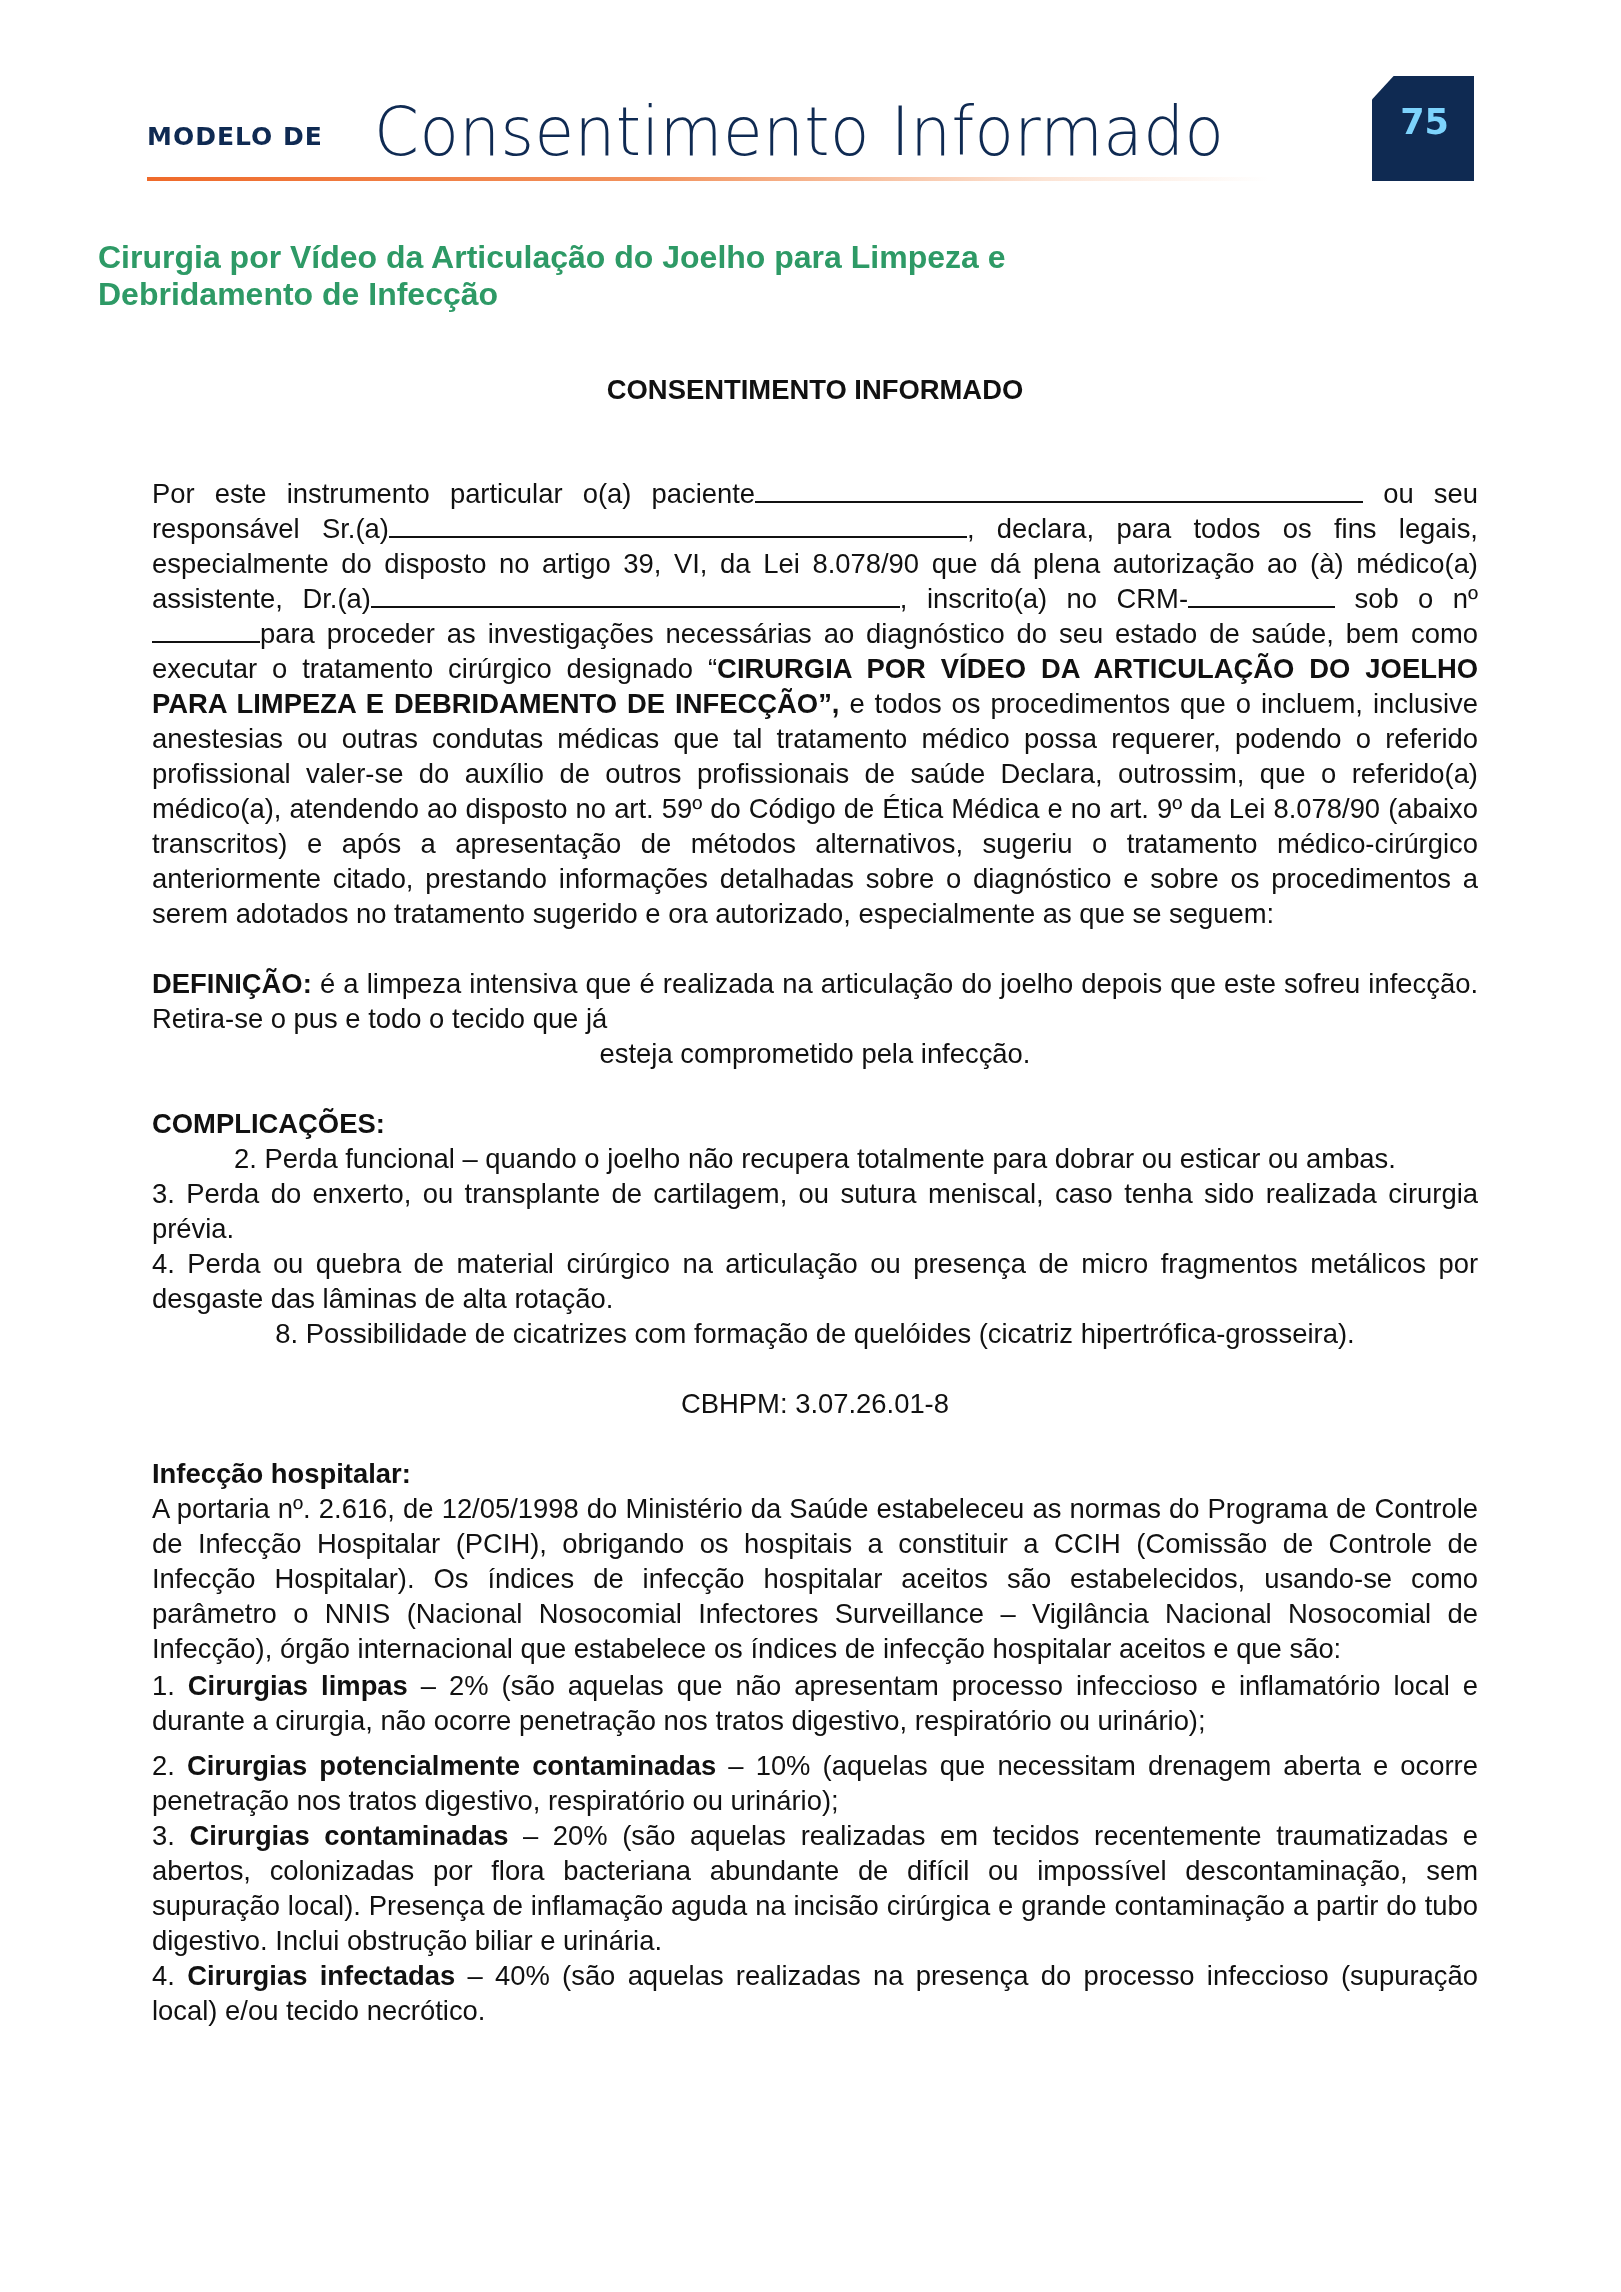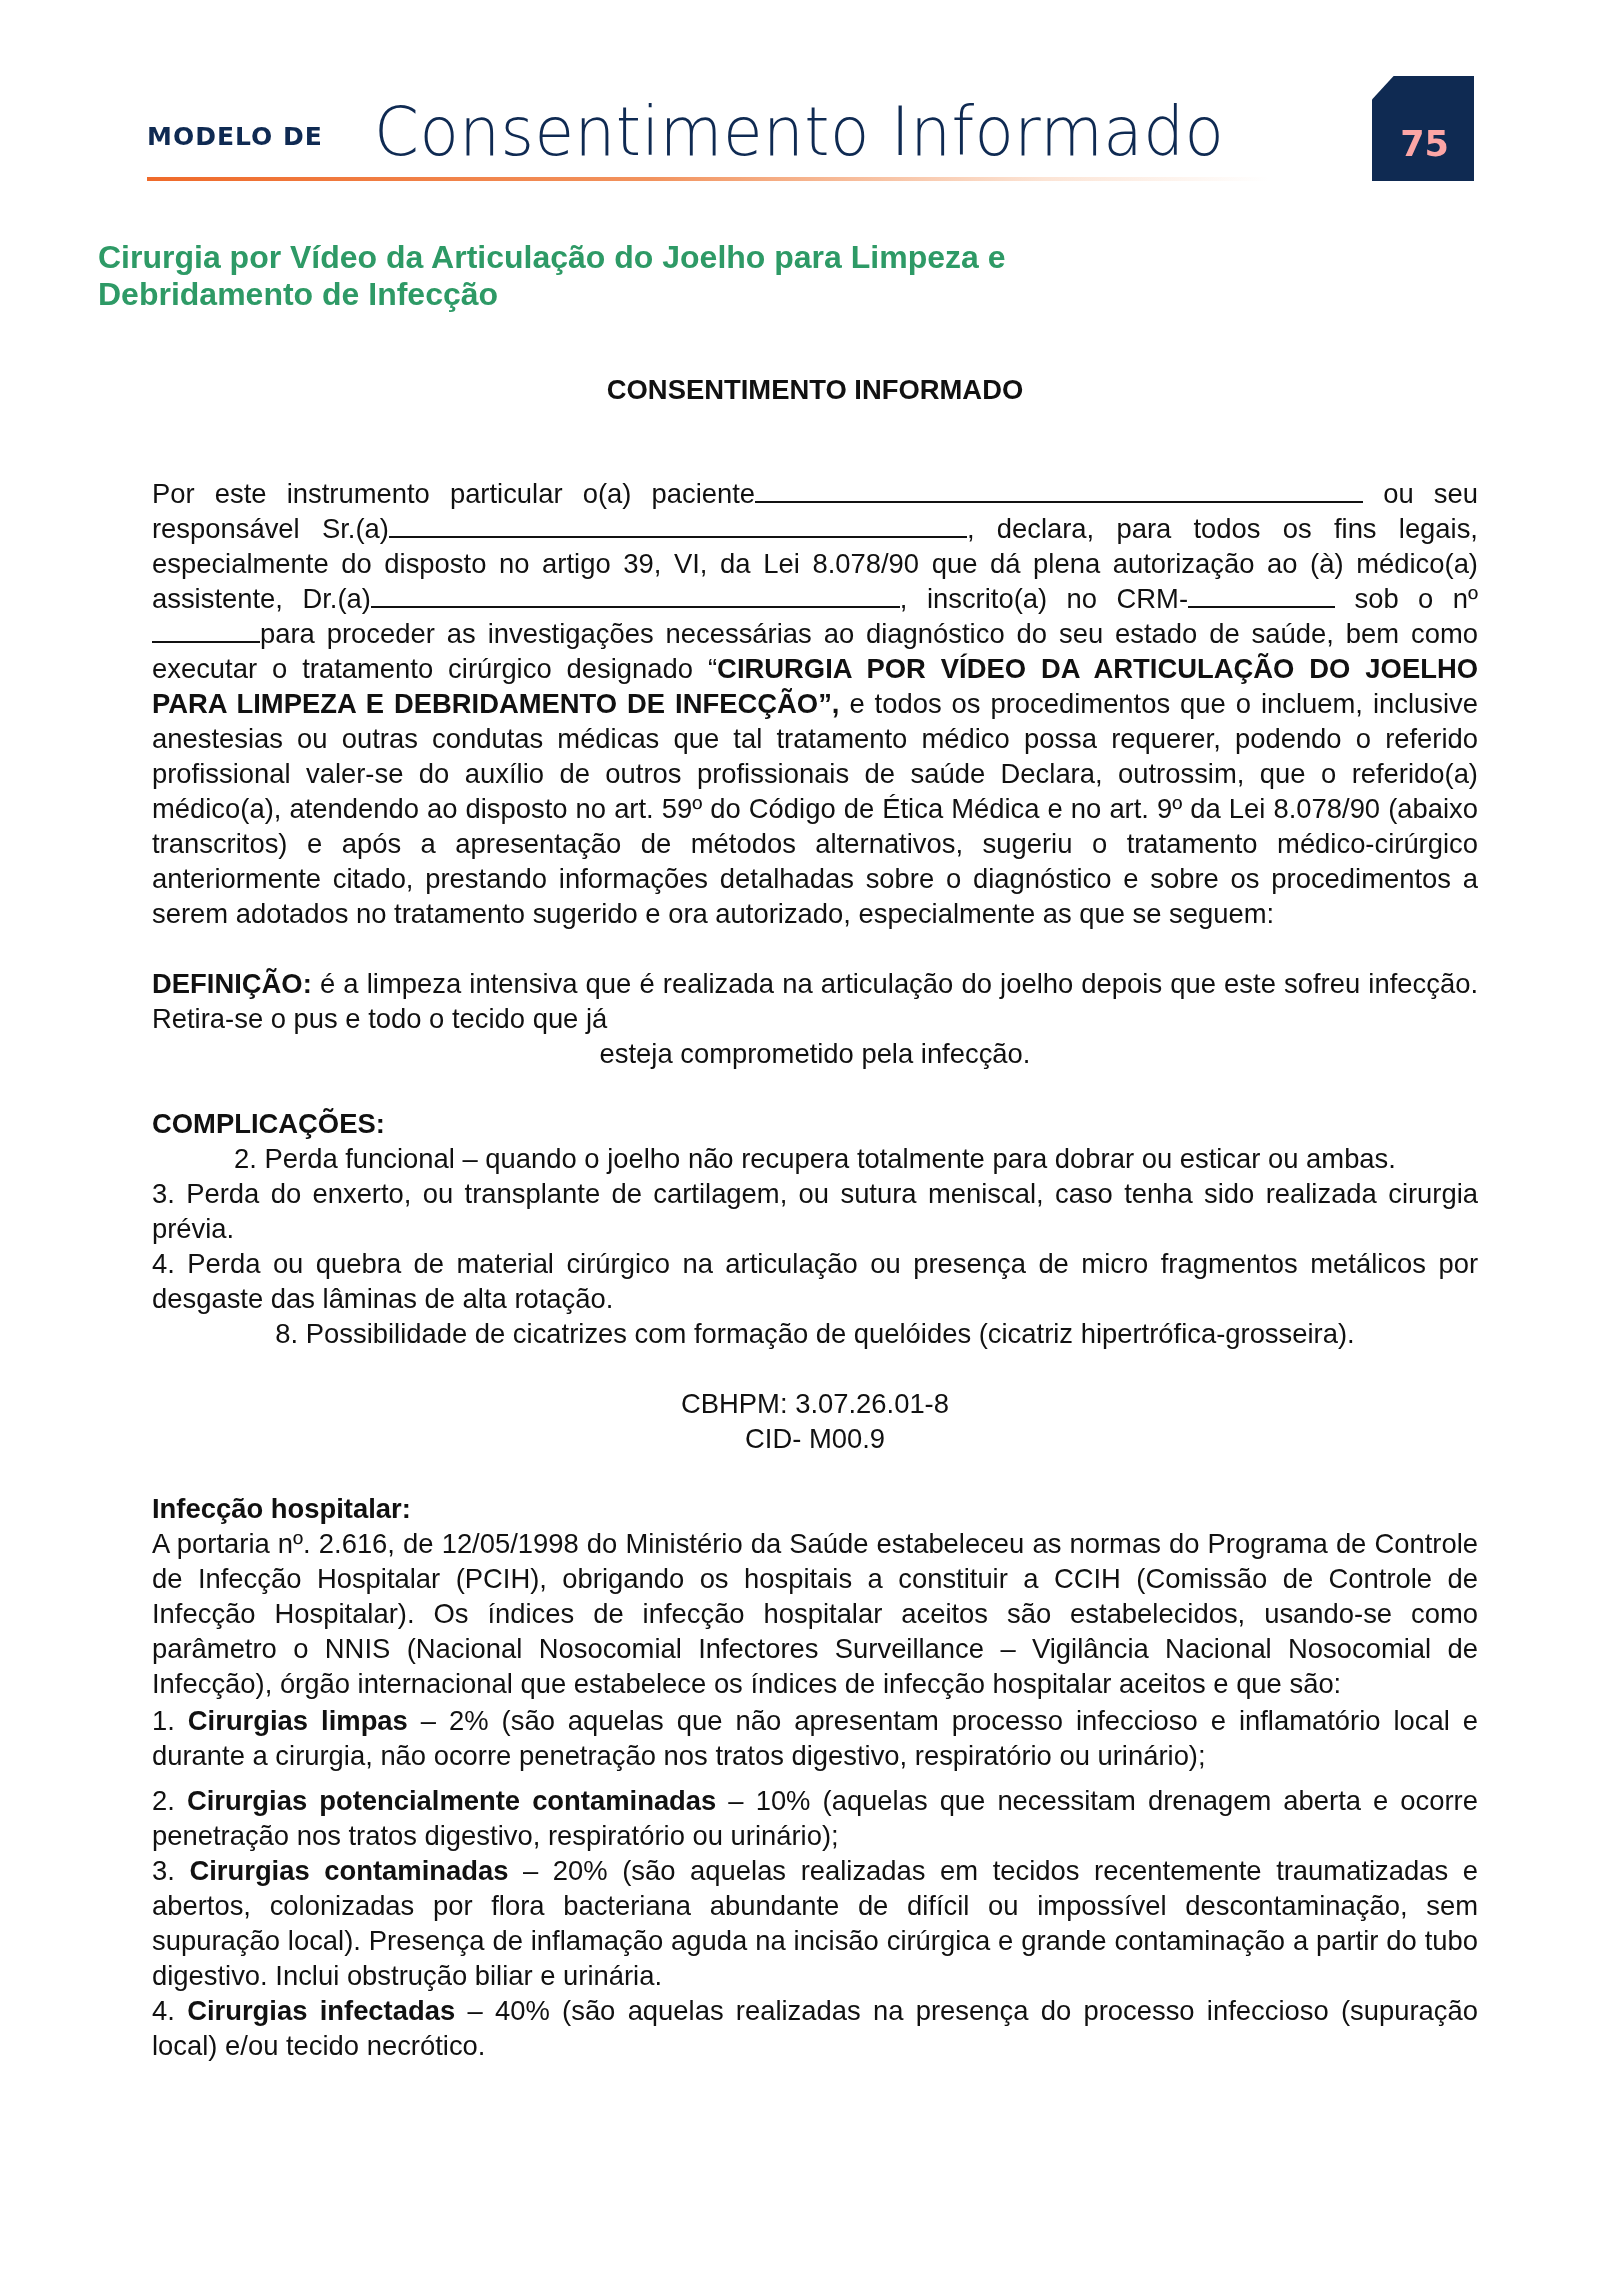--- a/index.html
+++ b/index.html
@@ -6,21 +6,21 @@
   body { width:1621px; height:2293px; position:relative; overflow:hidden;
          font-family:"Liberation Sans", sans-serif; color:#111; }
   .header-small { position:absolute; left:147px; top:122px; font-family:"DejaVu Sans", sans-serif;
          font-weight:bold; font-size:25px; letter-spacing:1px; color:#0f2a52; }
   .header-big { position:absolute; left:374px; top:93px; font-family:"DejaVu Sans", sans-serif;
          font-weight:200; font-size:67px; color:#0f2a52; letter-spacing:0.5px; transform:scaleX(0.96); transform-origin:left; }
   .header-line { position:absolute; left:147px; top:177px; width:1122px; height:3.9px;
          background:linear-gradient(to right, #ef6a2a 0%, #f2935e 45%, rgba(250,210,185,0.6) 80%, rgba(255,255,255,0) 100%); }
   .page-box { position:absolute; left:1372px; top:76px; width:102px; height:105px; background:#0f2a52;
          clip-path:polygon(21.6px 0, 102px 0, 102px 105px, 0 105px, 0 23.5px); }
-  .page-num { position:absolute; left:0; width:105px; top:48px; text-align:center; color:#fca5a5;
+  .page-num { position:absolute; left:0; width:105px; top:26px; text-align:center; color:#7dd3fc;
          font-family:"DejaVu Sans", sans-serif; font-weight:bold; font-size:35px; }
   .doc-title { position:absolute; left:98px; top:239px; width:1078px; color:#2e9a66; font-weight:bold;
          font-size:32px; line-height:37px; }
   .section-heading { position:absolute; left:152px; width:1326px; top:374px; text-align:center;
          font-weight:bold; font-size:27.4px; }
   .body { position:absolute; left:152px; width:1326px; top:476px; font-size:27.4px; line-height:35px; text-align:justify; }
   .body p { margin:0; }
   .gap { height:35px; }
   .gap-s { height:9.8px; }
   .blank { display:inline-block; border-bottom:2px solid #111; height:23.5px; vertical-align:baseline; }
@@ -62,21 +62,20 @@
 
   <p><b>COMPLICAÇÕES:</b></p>
   <p class="nojust">2. Perda funcional – quando o joelho não recupera totalmente para dobrar ou esticar ou ambas.</p>
   <p>3. Perda do enxerto, ou transplante de cartilagem, ou sutura meniscal, caso tenha sido realizada cirurgia prévia.</p>
   <p>4. Perda ou quebra de material cirúrgico na articulação ou presença de micro fragmentos metálicos por desgaste das lâminas de alta rotação.</p>
   <p class="nojust">8. Possibilidade de cicatrizes com formação de quelóides (cicatriz hipertrófica-grosseira).</p>
 
   <div class="gap"></div>
 
   <p class="nojust">CBHPM: 3.07.26.01-8</p>
-  <p class="nojust">CID- M00.9</p>
 
   <div class="gap"></div>
 
   <p><b>Infecção hospitalar:</b></p>
   <p>A portaria nº. 2.616, de 12/05/1998 do Ministério da Saúde estabeleceu as normas do Programa de Controle de Infecção Hospitalar (PCIH), obrigando os hospitais a constituir a CCIH (Comissão de Controle de Infecção Hospitalar). Os índices de infecção hospitalar aceitos são estabelecidos, usando-se como parâmetro o NNIS (Nacional Nosocomial Infectores Surveillance – Vigilância Nacional Nosocomial de Infecção), órgão internacional que estabelece os índices de infecção hospitalar aceitos e que são:</p>
 
   <p style="margin-top:2px;">
     <span>1. </span><b>Cirurgias limpas</b><span> – 2% (são aquelas que não apresentam processo infeccioso e inflamatório local e durante a cirurgia, não ocorre penetração nos tratos digestivo, respiratório ou urinário);</span>
   </p>
   <div class="gap-s"></div>

